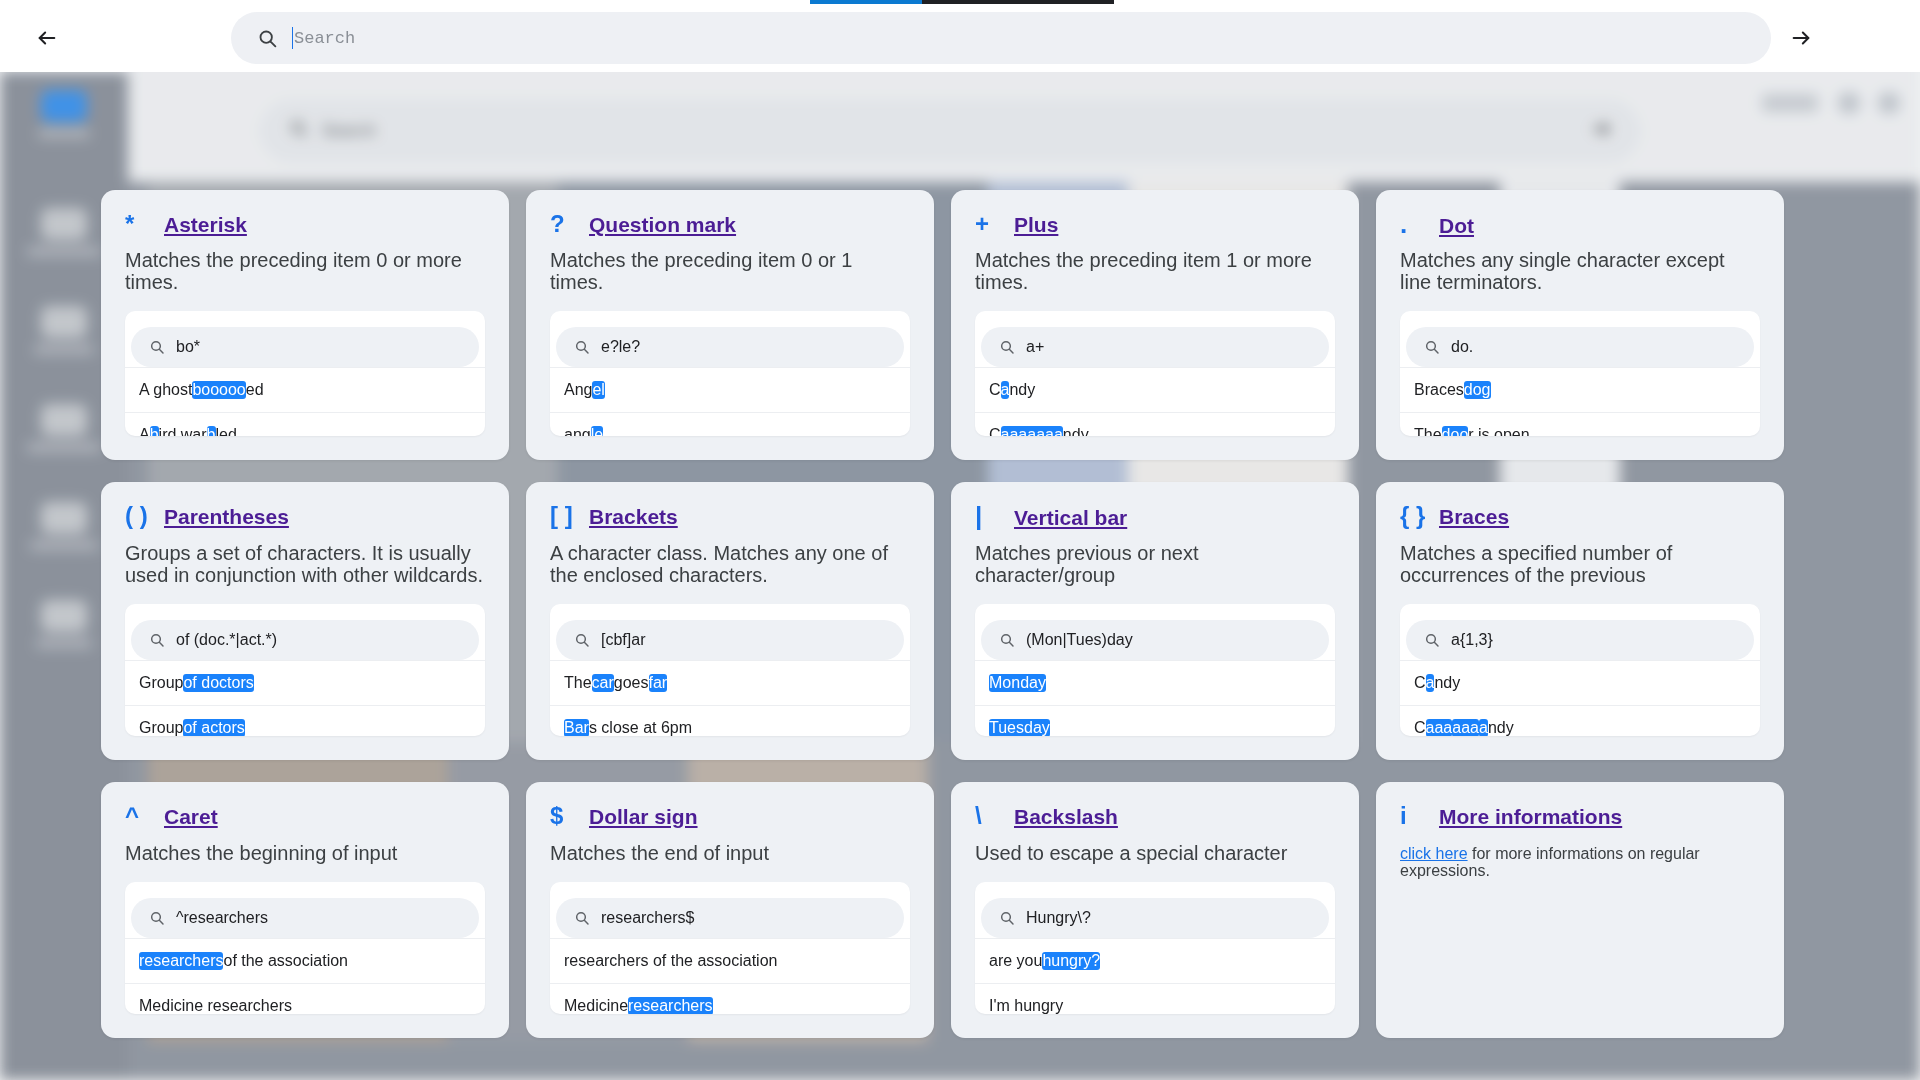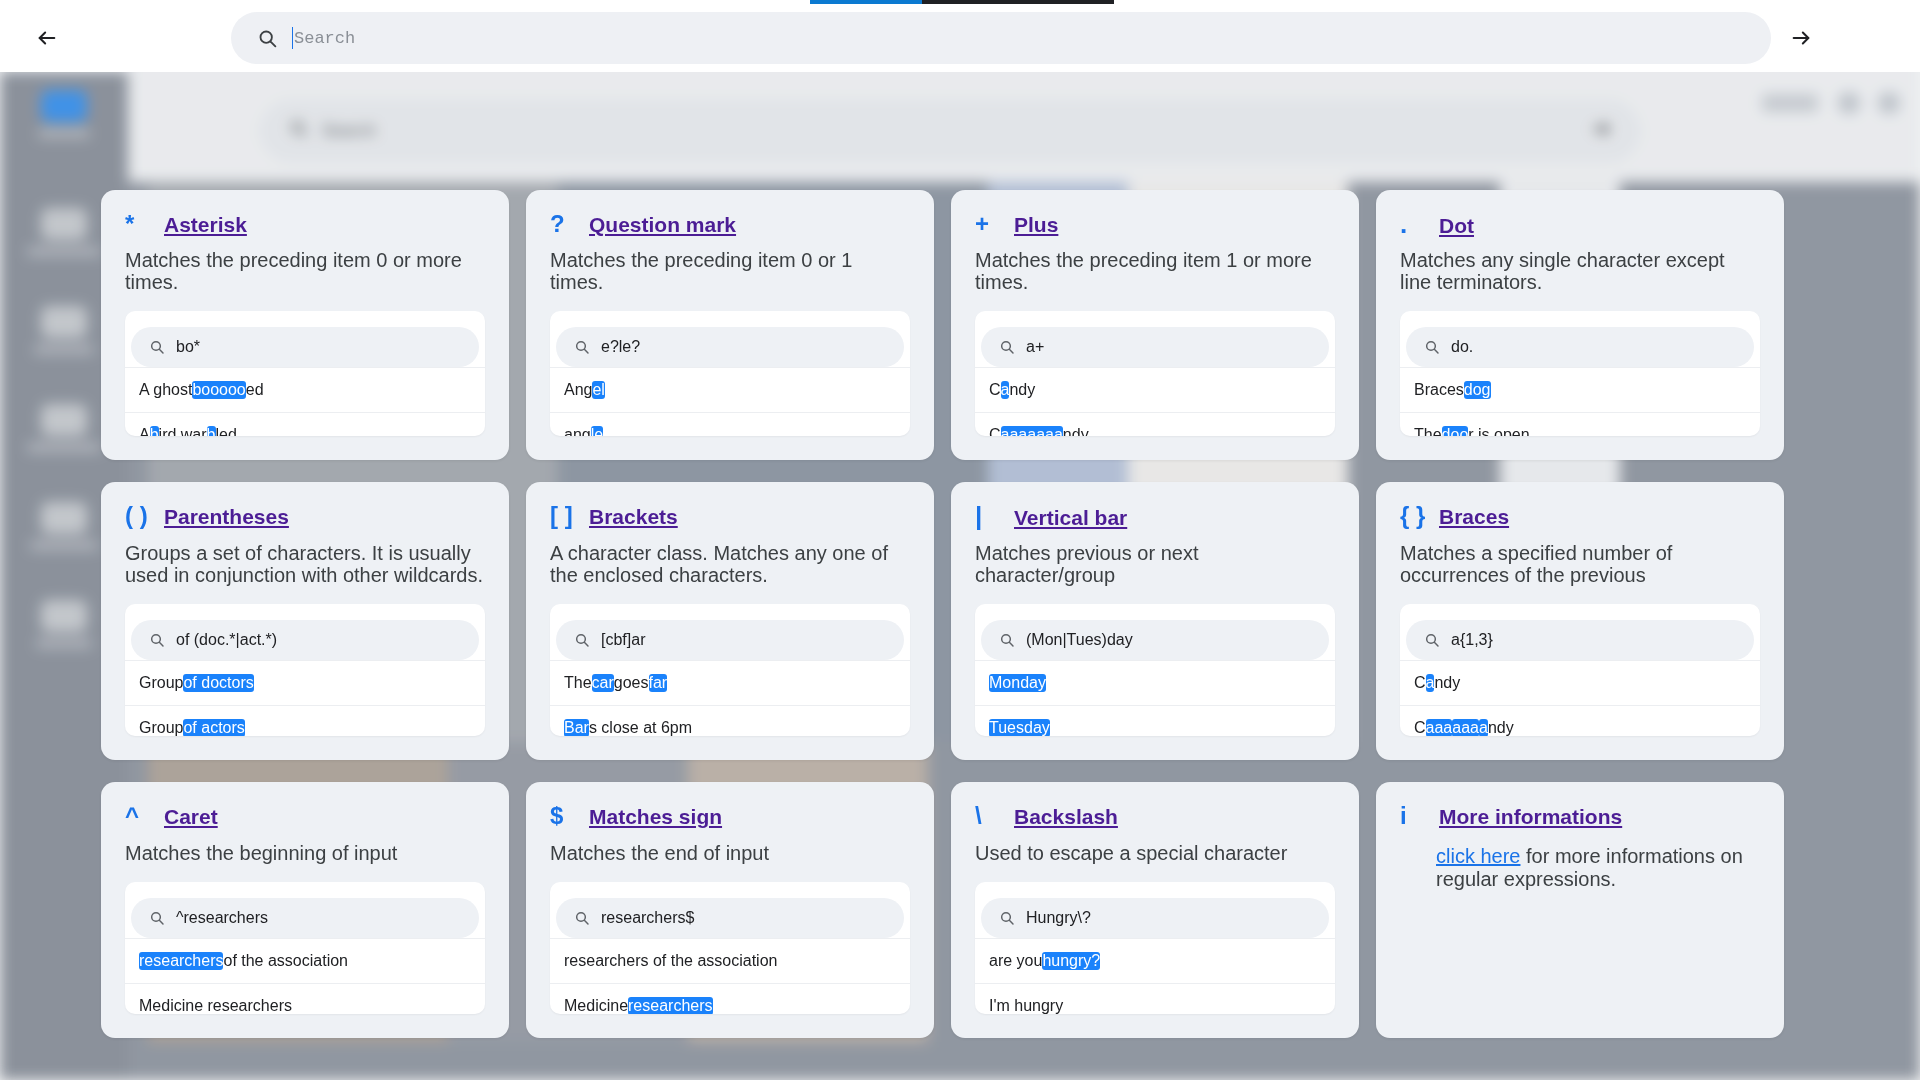--- a/index.html
+++ b/index.html
@@ -203,21 +203,21 @@
     border-top: 1px solid #eceef1;
   }
   .mini-row:first-of-type { border-top: none; }
   .hl {
     background: #1a82fb; color: #ffffff;
     border-radius: 3px;
     padding: 0 0;
   }
 
   
-  .info-text { font-size: 20px; color: #3c4043; line-height: 23px; margin-left: 36px; }
+  .info-text { font-size: 16px; color: #3c4043; line-height: 17px; }
   .info-link {
     color: #1a73e8; text-decoration: underline; cursor: pointer;
   }
 </style>
 </head>
 <body>
 
 <div id="backdrop">
   <div id="bd-top"></div>
 
@@ -556,21 +556,21 @@
           <span> of the association</span>
         </div>
         <div class="mini-row">
           <span>Medicine researchers</span>
         </div>
       </div>
     </div>
     <div class="card r3">
       <div class="card-head">
         <span class="card-sym">$</span>
-        <span class="card-title">Matches sign</span>
+        <span class="card-title">Dollar sign</span>
       </div>
       <div class="card-desc">Matches the end of input</div>
       <div class="mini">
         <div class="mini-input">
           <span class="mi-q">
             <svg width="16" height="16" viewBox="0 0 24 24" fill="none" stroke="currentColor" stroke-width="2.2">
               <circle cx="10.5" cy="10.5" r="6.5"></circle>
               <line x1="15.5" y1="15.5" x2="21" y2="21" stroke-linecap="round"></line>
             </svg>
           </span>

